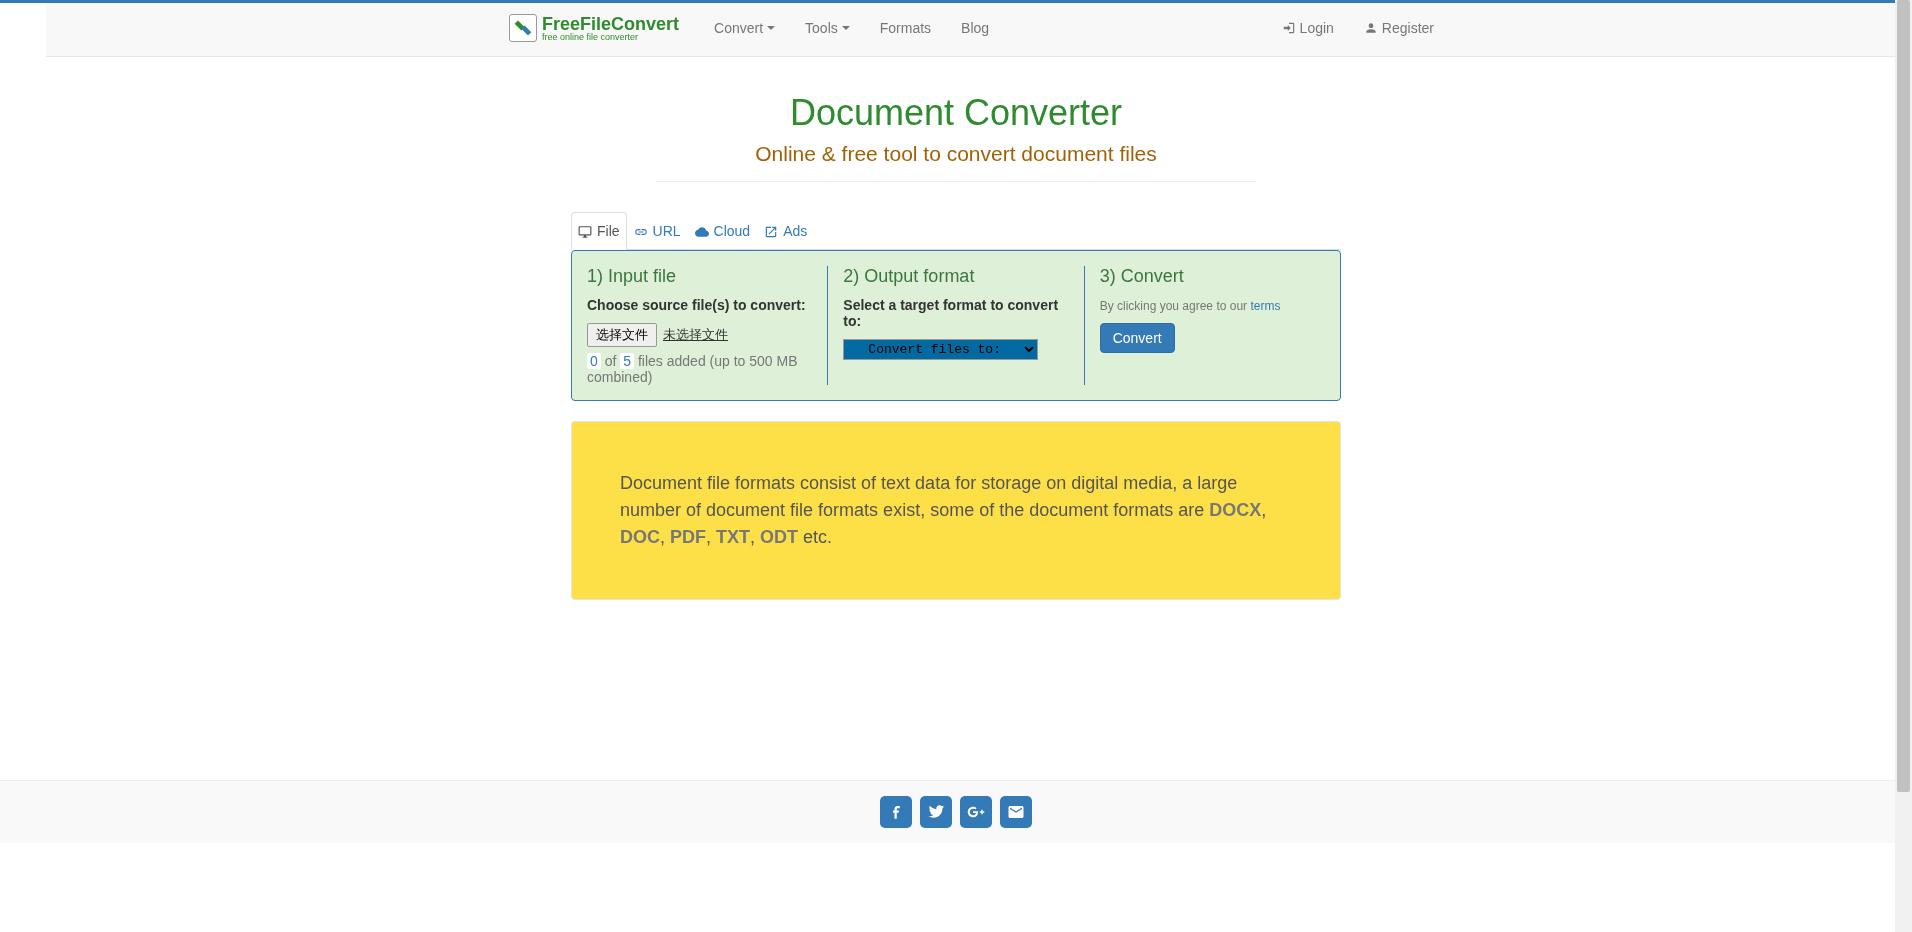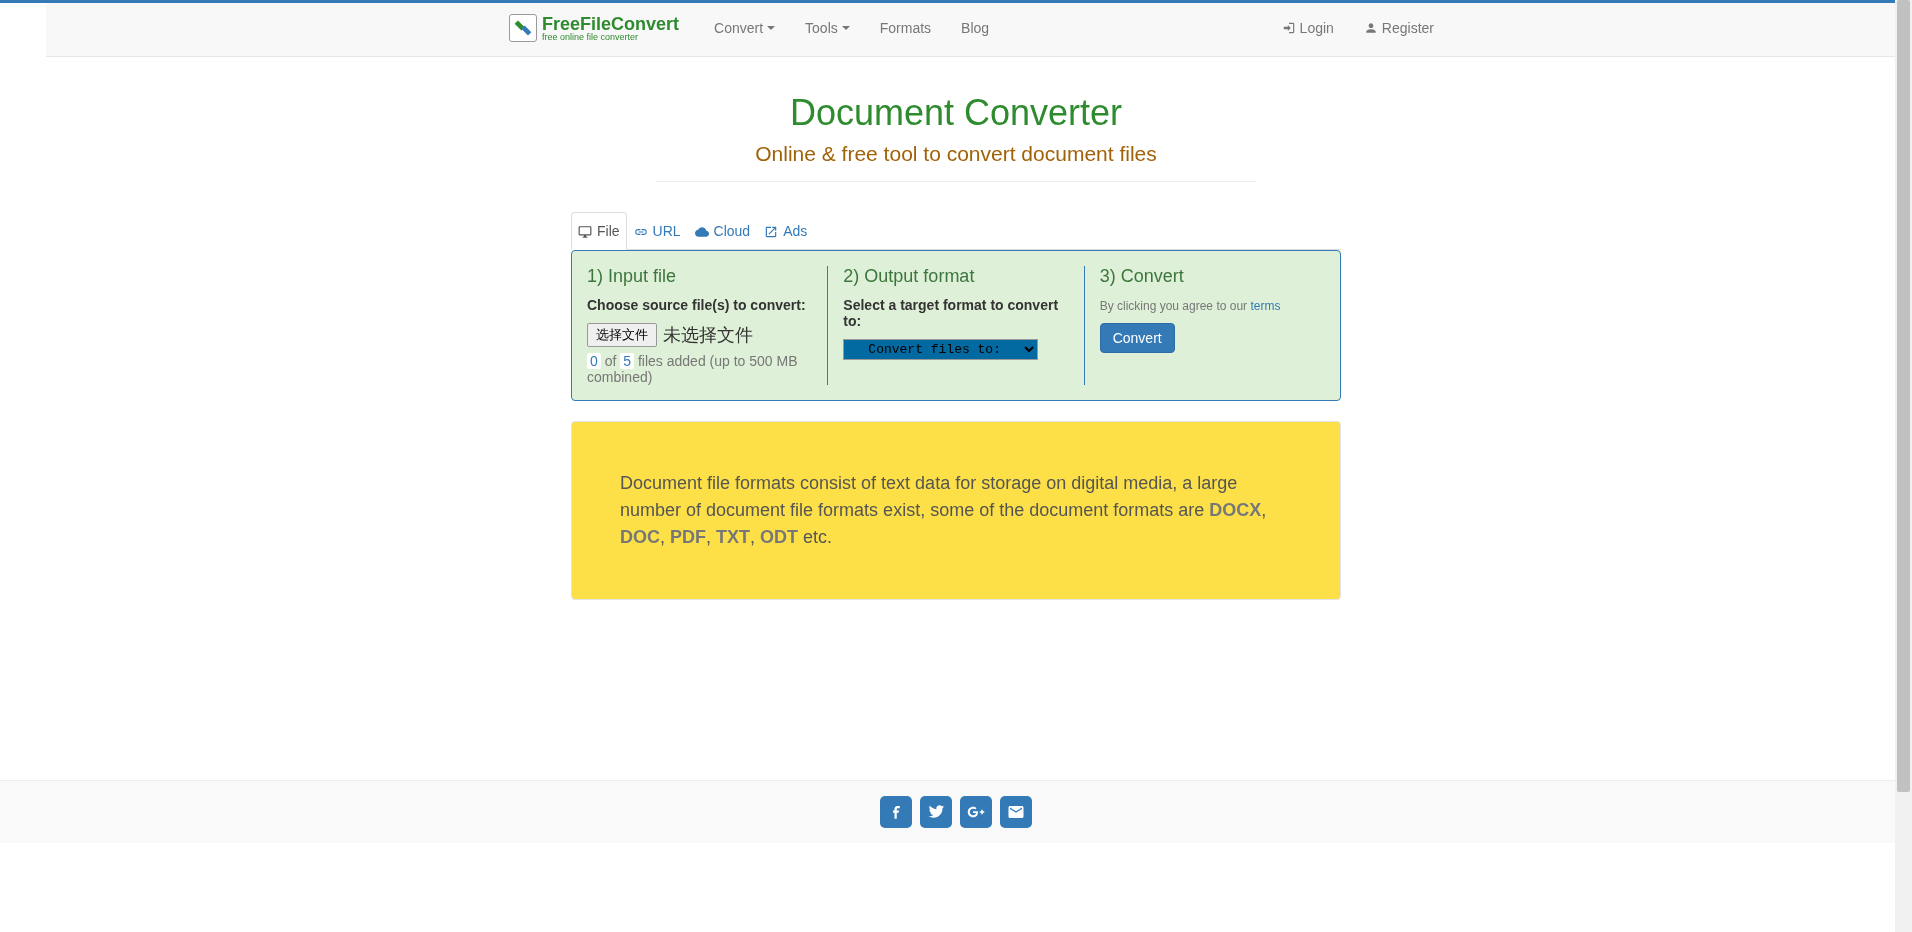--- a/index.html
+++ b/index.html
@@ -30,21 +30,21 @@
 .tabs li.active a { color: #555; background: #fff; border-color: #ddd #ddd transparent; }
 .panel { background: #dff0d8; border: 1px solid #337ab7; border-radius: 4px; display: flex; padding: 15px 0; }
 .panel-col { flex: 1; padding: 0 15px; }
 .panel-col.sep { border-left: 1px solid #337ab7; }
 .panel h4 { color: #3c763d; font-size: 18px; font-weight: 500; margin-bottom: 10px; }
 .panel p { font-size: 14px; margin-bottom: 10px; font-weight: bold; }
 .panel small { font-size: 12px; color: #777; }
 .panel small a { color: #337ab7; text-decoration: none; }
 .file-row { display: flex; align-items: center; gap: 6px; margin-bottom: 6px; }
 .file-btn { font-size: 13px; padding: 2px 8px; background: #efefef; border: 1px solid #999; border-radius: 2px; cursor: pointer; font-family: inherit; }
-.file-status { font-size: 18px; }
+.file-status { font-size: 13px; text-decoration: underline; }
 .file-info { font-size: 14px; color: #777; }
 .file-info .badge { background: #fff; padding: 0 3px; border-radius: 2px; color: #337ab7; display: inline-block; min-width: 12px; text-align: center; }
 select { font-size: 13px; padding: 1px 20px; border: 1px solid #999; background: #0369a1; font-family: Liberation Mono, monospace; }
 .btn-primary { background: #337ab7; color: #fff; border: 1px solid #2e6da4; padding: 6px 12px; border-radius: 4px; font-size: 14px; cursor: pointer; }
 .well { background: #fde047; border: 1px solid #e3e3e3; border-radius: 4px; padding: 48px; margin-top: 20px; }
 .well p { font-size: 18px; line-height: 1.5; color: #555; }
 .well a { color: #777; font-weight: bold; text-decoration: none; }
 .footer { background: #f9f9f9; border-top: 1px solid #eee; margin-top: 180px; padding: 15px 0; }
 .footer-social { display: flex; justify-content: center; gap: 8px; }
 .social-btn { width: 32px; height: 32px; background: #337ab7; border-radius: 5px; display: flex; align-items: center; justify-content: center; cursor: pointer; }

